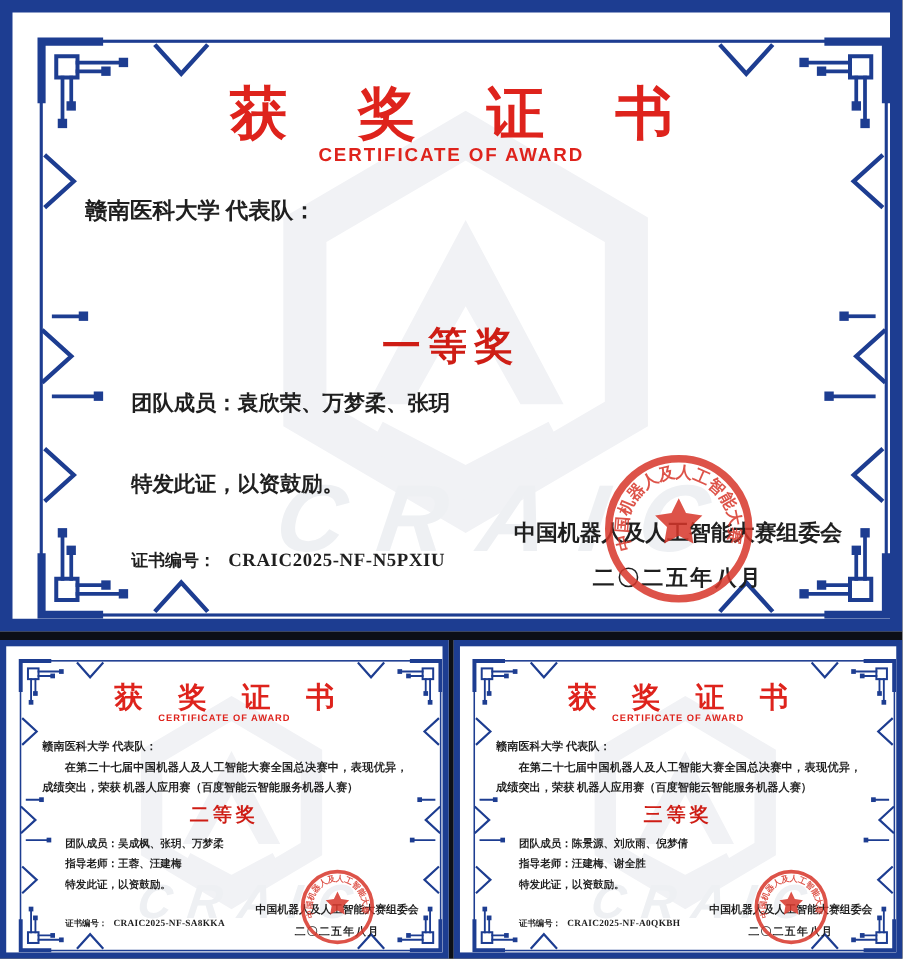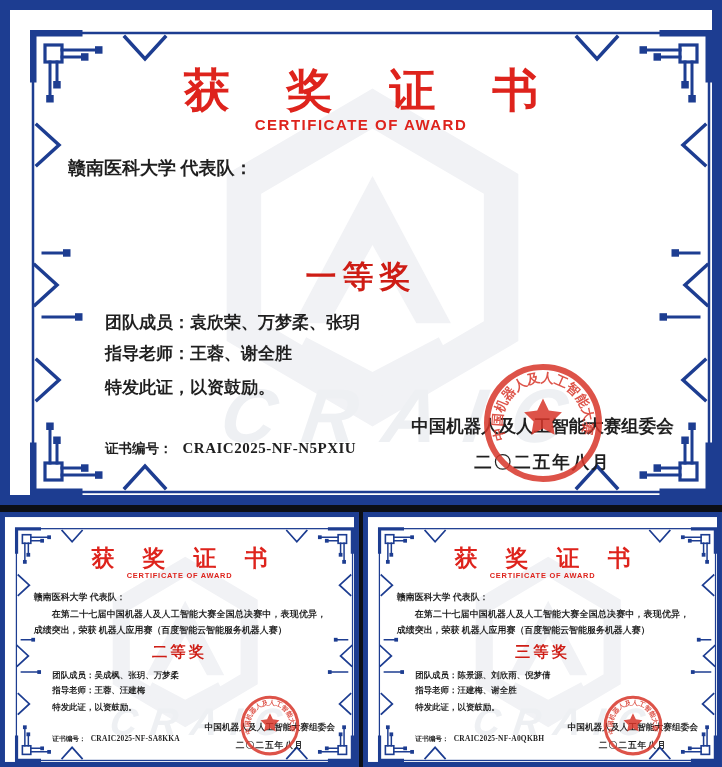--- a/index.html
+++ b/index.html
@@ -122,21 +122,20 @@
       <use href="#corner" transform="translate(3,462) scale(1,-1)"></use>
       <use href="#corner" transform="translate(679,462) scale(-1,-1)"></use>
       <use href="#midedge" transform="translate(3,255)"></use>
       <use href="#midedge" transform="translate(679,255) scale(-1,1)"></use>
     </svg>
     <div class="txt title">获 奖 证 书</div>
     <div class="txt subtitle">CERTIFICATE OF AWARD</div>
     <div class="txt recipient">赣南医科大学 代表队：</div>
     <div class="txt team"><span>团队成员：</span><span>袁欣荣、万梦柔、张玥</span></div>
     <div class="txt award">一等奖</div>
-    <div class="txt advisors"><span>指导老师：</span><span>王蓉、谢全胜</span></div>
     <div class="txt note">特发此证，以资鼓励。</div>
     <div class="txt sig">
       <div>中国机器人及人工智能大赛组委会</div>
       <div class="date">二〇二五年八月</div>
     </div>
     <div class="txt certno"><span>证书编号：</span><span class="num">CRAIC2025-NF-N5PXIU</span></div>
     <svg class="seal" viewBox="0 0 126 126">
       <use href="#sealart"></use>
       <defs>
             <path id="sealpath0" d="M 25.2 79 A 41 41 0 1 1 100.8 79" fill="none"></path>

